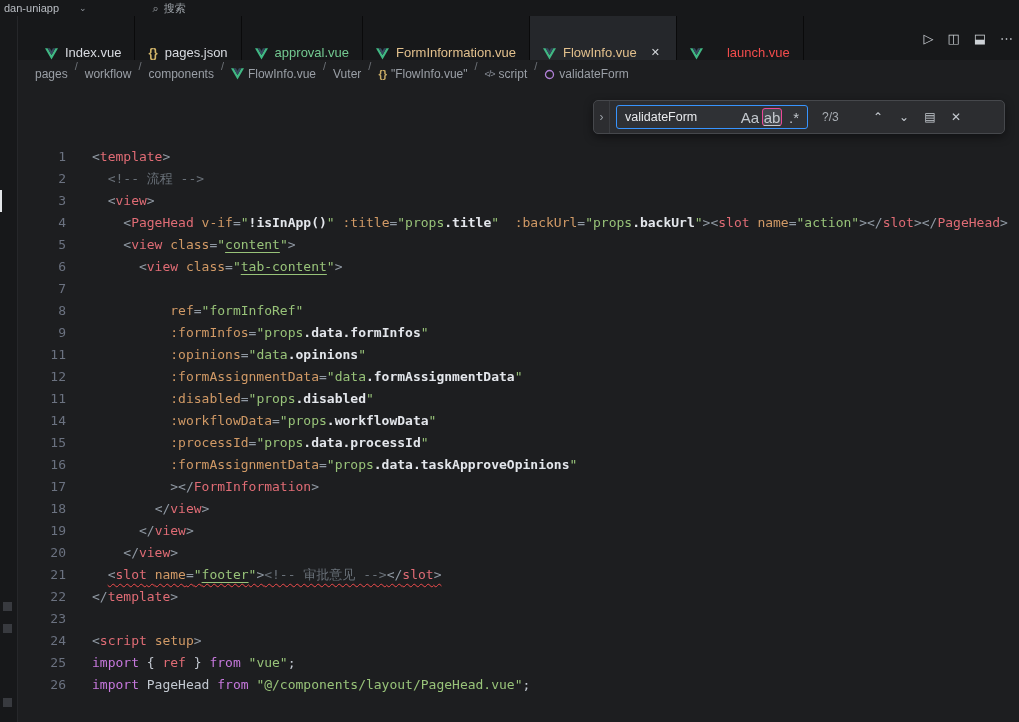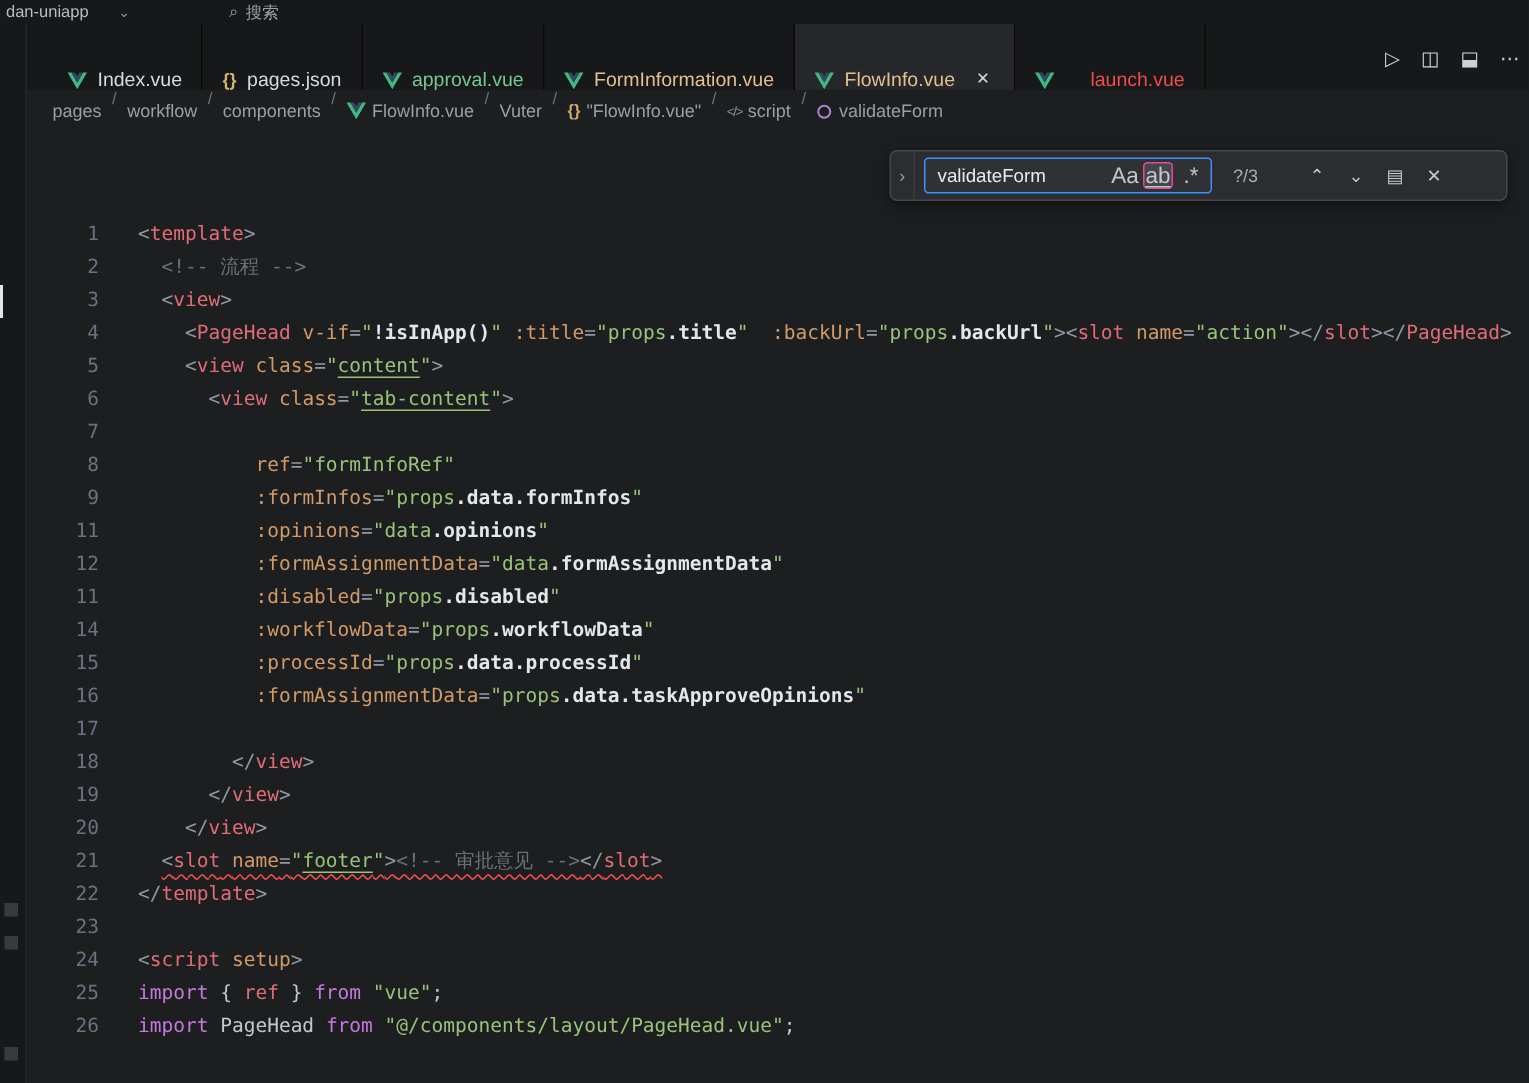--- a/index.html
+++ b/index.html
@@ -268,20 +268,21 @@
       <div class="line">
         <div class="ln">15</div>
         <div class="code"><span class="tk-pl">          </span><span class="tk-at">:processId</span><span class="tk-pu">=</span><span class="tk-st">"props</span><span class="tk-pw">.data.processId</span><span class="tk-st">"</span></div>
       </div>
       <div class="line">
         <div class="ln">16</div>
         <div class="code"><span class="tk-pl">          </span><span class="tk-at">:formAssignmentData</span><span class="tk-pu">=</span><span class="tk-st">"props</span><span class="tk-pw">.data.taskApproveOpinions</span><span class="tk-st">"</span></div>
       </div>
       <div class="line">
         <div class="ln">17</div>
+        <div class="code"><span class="tk-pl">          </span><span class="tk-pu">&gt;&lt;/</span><span class="tk-tg">FormInformation</span><span class="tk-pu">&gt;</span></div>
       </div>
       <div class="line">
         <div class="ln">18</div>
         <div class="code"><span class="tk-pl">        </span><span class="tk-pu">&lt;/</span><span class="tk-tg">view</span><span class="tk-pu">&gt;</span></div>
       </div>
       <div class="line">
         <div class="ln">19</div>
         <div class="code"><span class="tk-pl">      </span><span class="tk-pu">&lt;/</span><span class="tk-tg">view</span><span class="tk-pu">&gt;</span></div>
       </div>
       <div class="line">

